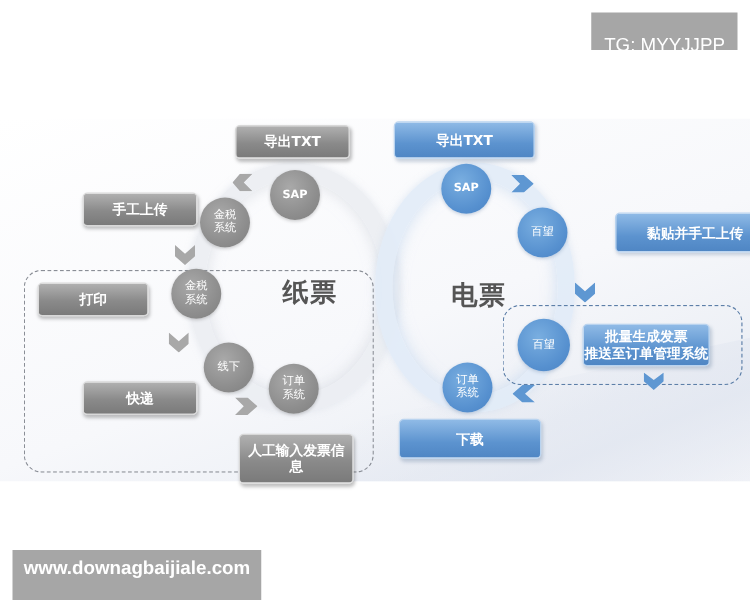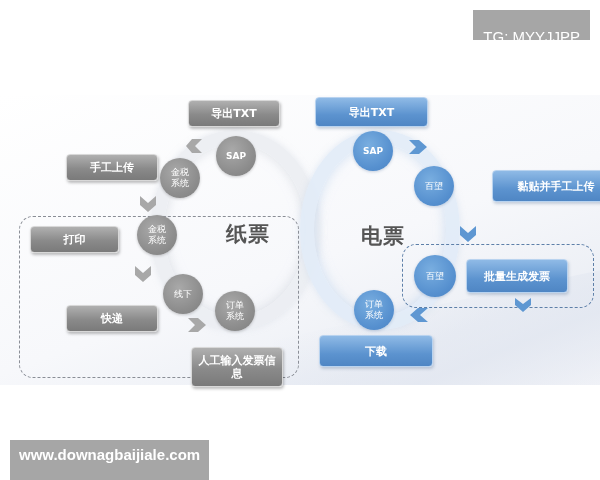--- a/index.html
+++ b/index.html
@@ -94,20 +94,21 @@
 <div class="chev" style="left:188px; top:318px;">
   <svg width="18" height="14" viewBox="0 0 18 14">
       <polygon points="0,0 10,0 18,7 10,14 0,14 7,7" fill="#a8a8a8"></polygon>
     </svg>
 </div>
 
 <div class="box blue" style="left:315px; top:97px; width:113px; height:30px;">导出TXT</div>
 <div class="box blue" style="left:492px; top:170px; width:128px; height:32px;">黏贴并手工上传</div>
 <div class="box blue" style="left:466px; top:259px; width:102px; height:34px; flex-direction:column;">
   <span>批量生成发票</span>
+  <span>推送至订单管理系统</span>
 </div>
 <div class="box blue" style="left:319px; top:335px; width:114px; height:32px;">下载</div>
 
 <div class="node blue bold" style="left:353px; top:131px; width:40px; height:40px;">SAP</div>
 <div class="node blue" style="left:414px; top:166px; width:40px; height:40px;">百望</div>
 <div class="node blue" style="left:414px; top:255px; width:42px; height:42px;">百望</div>
 <div class="node blue" style="left:354px; top:290px; width:40px; height:40px; white-space:pre-line;">订单
 系统</div>
 
 <div class="chev" style="left:409px; top:140px;">

